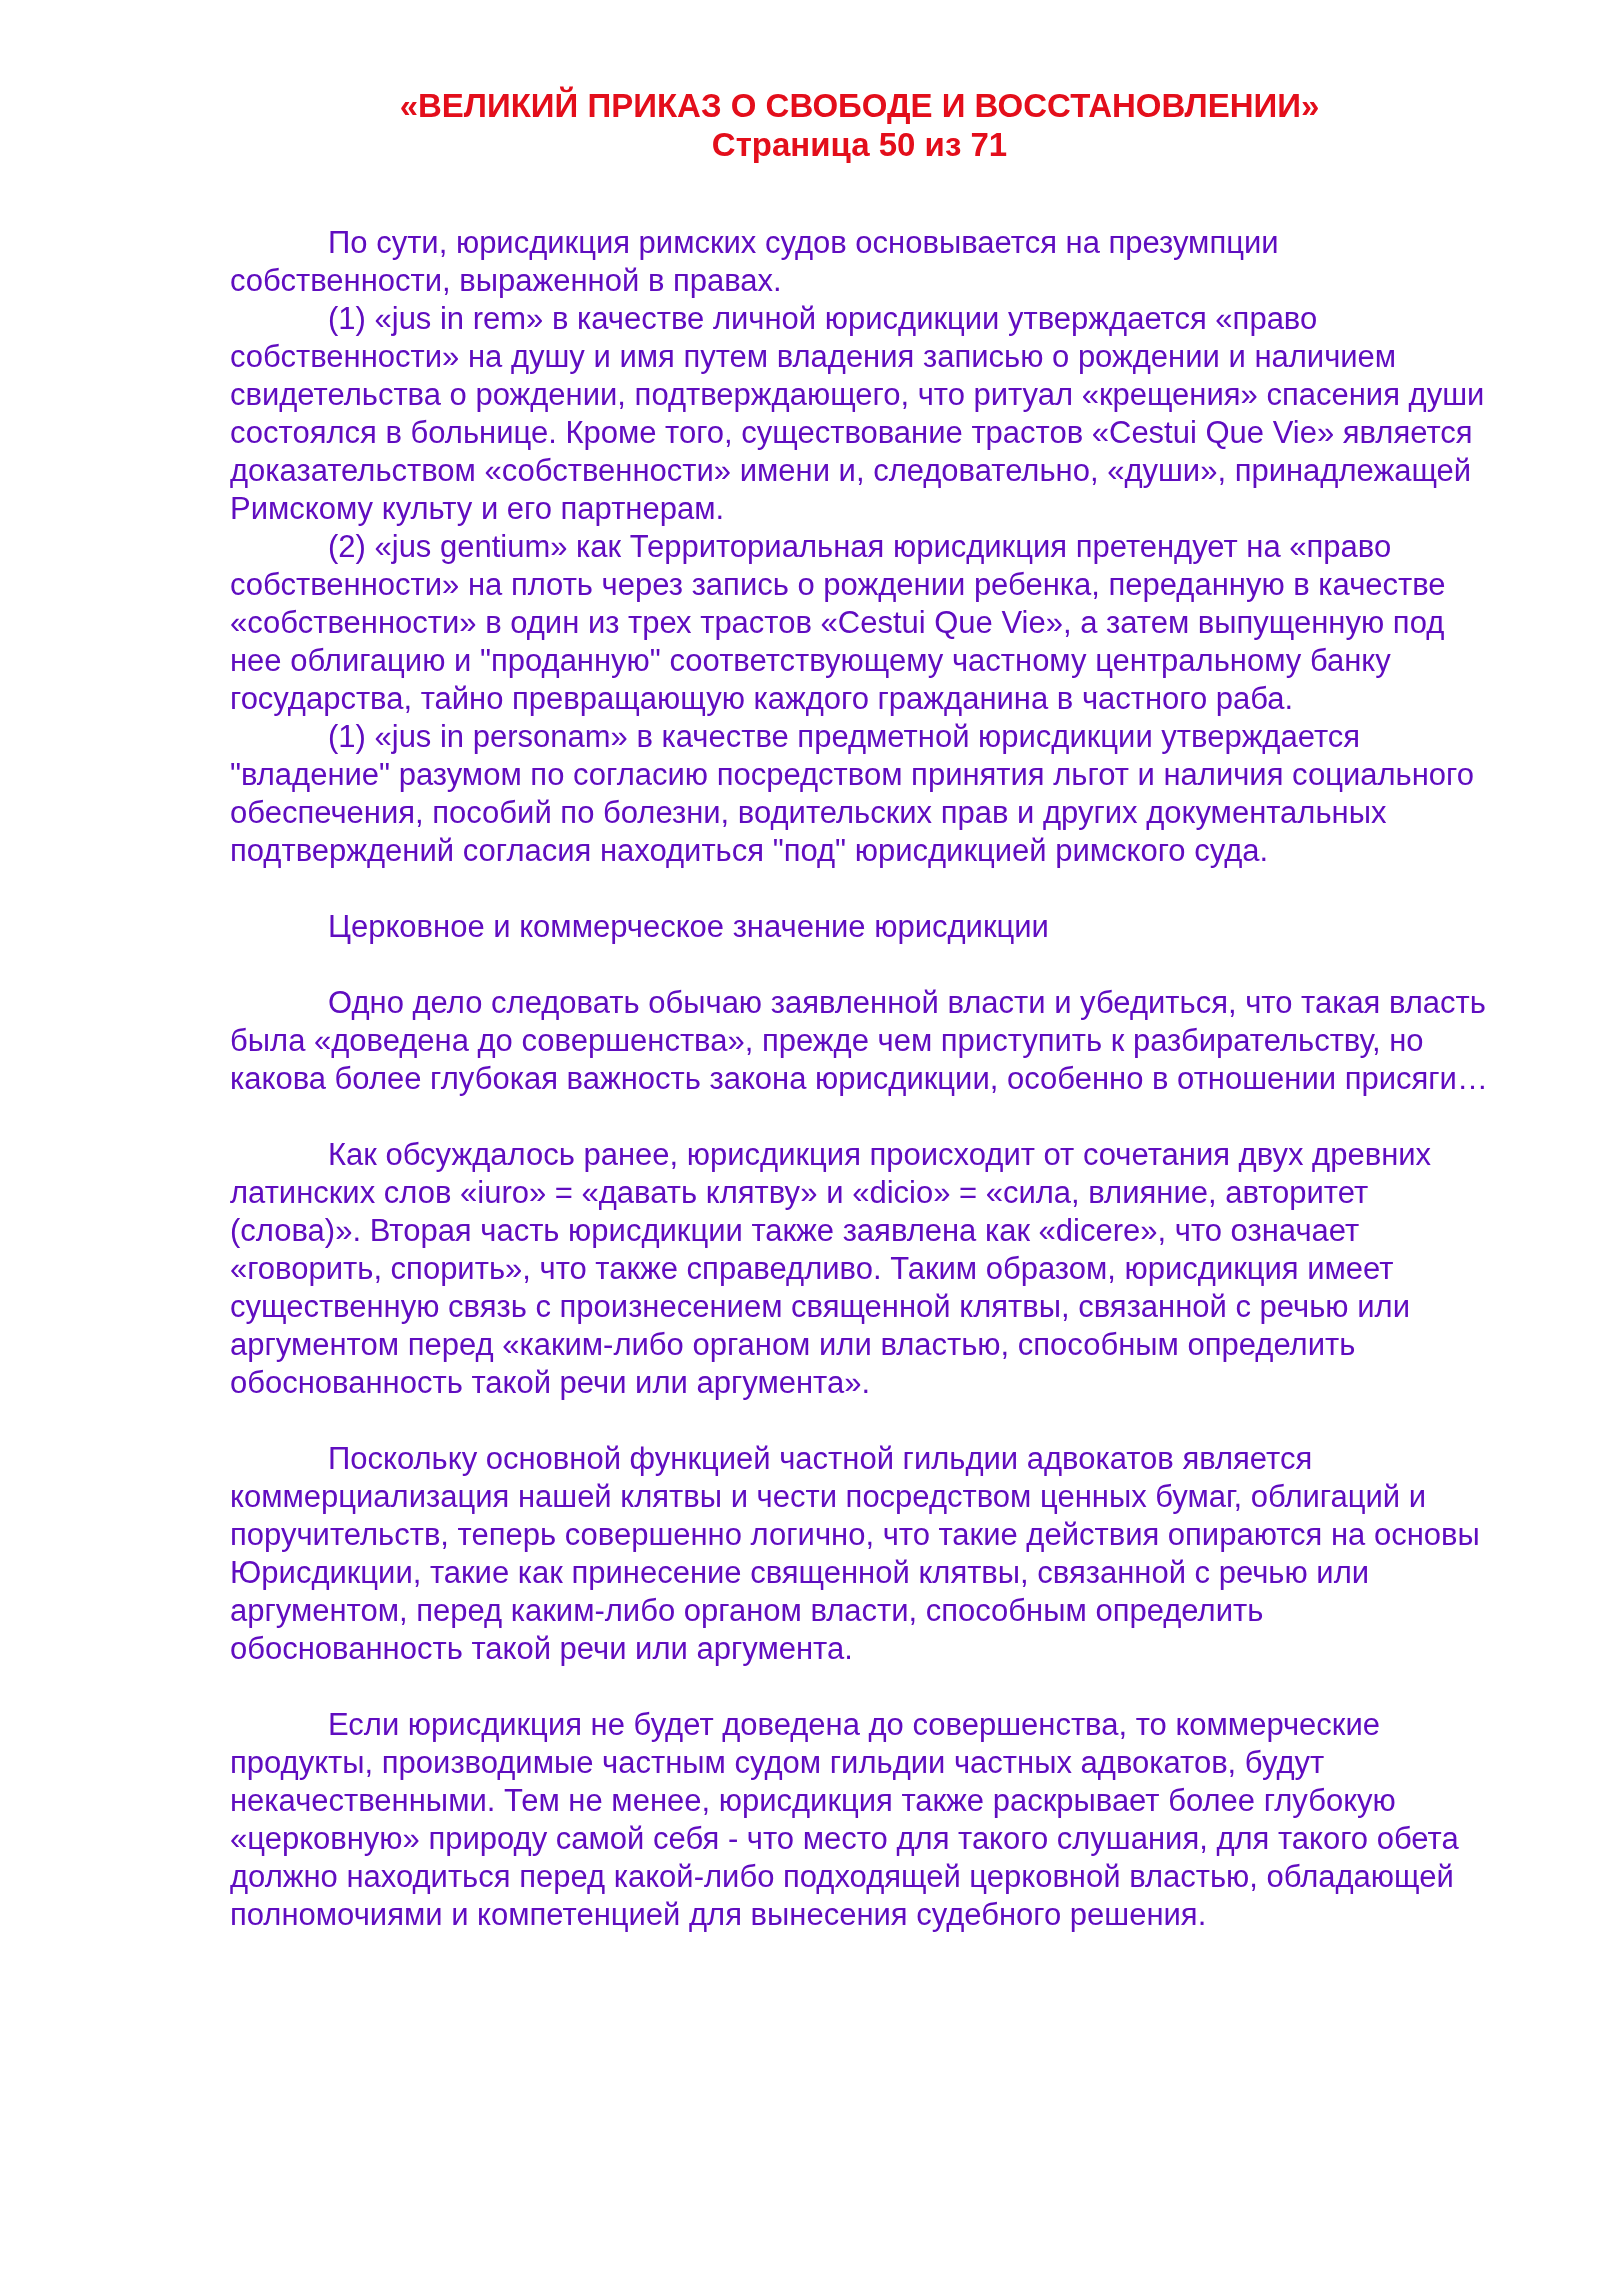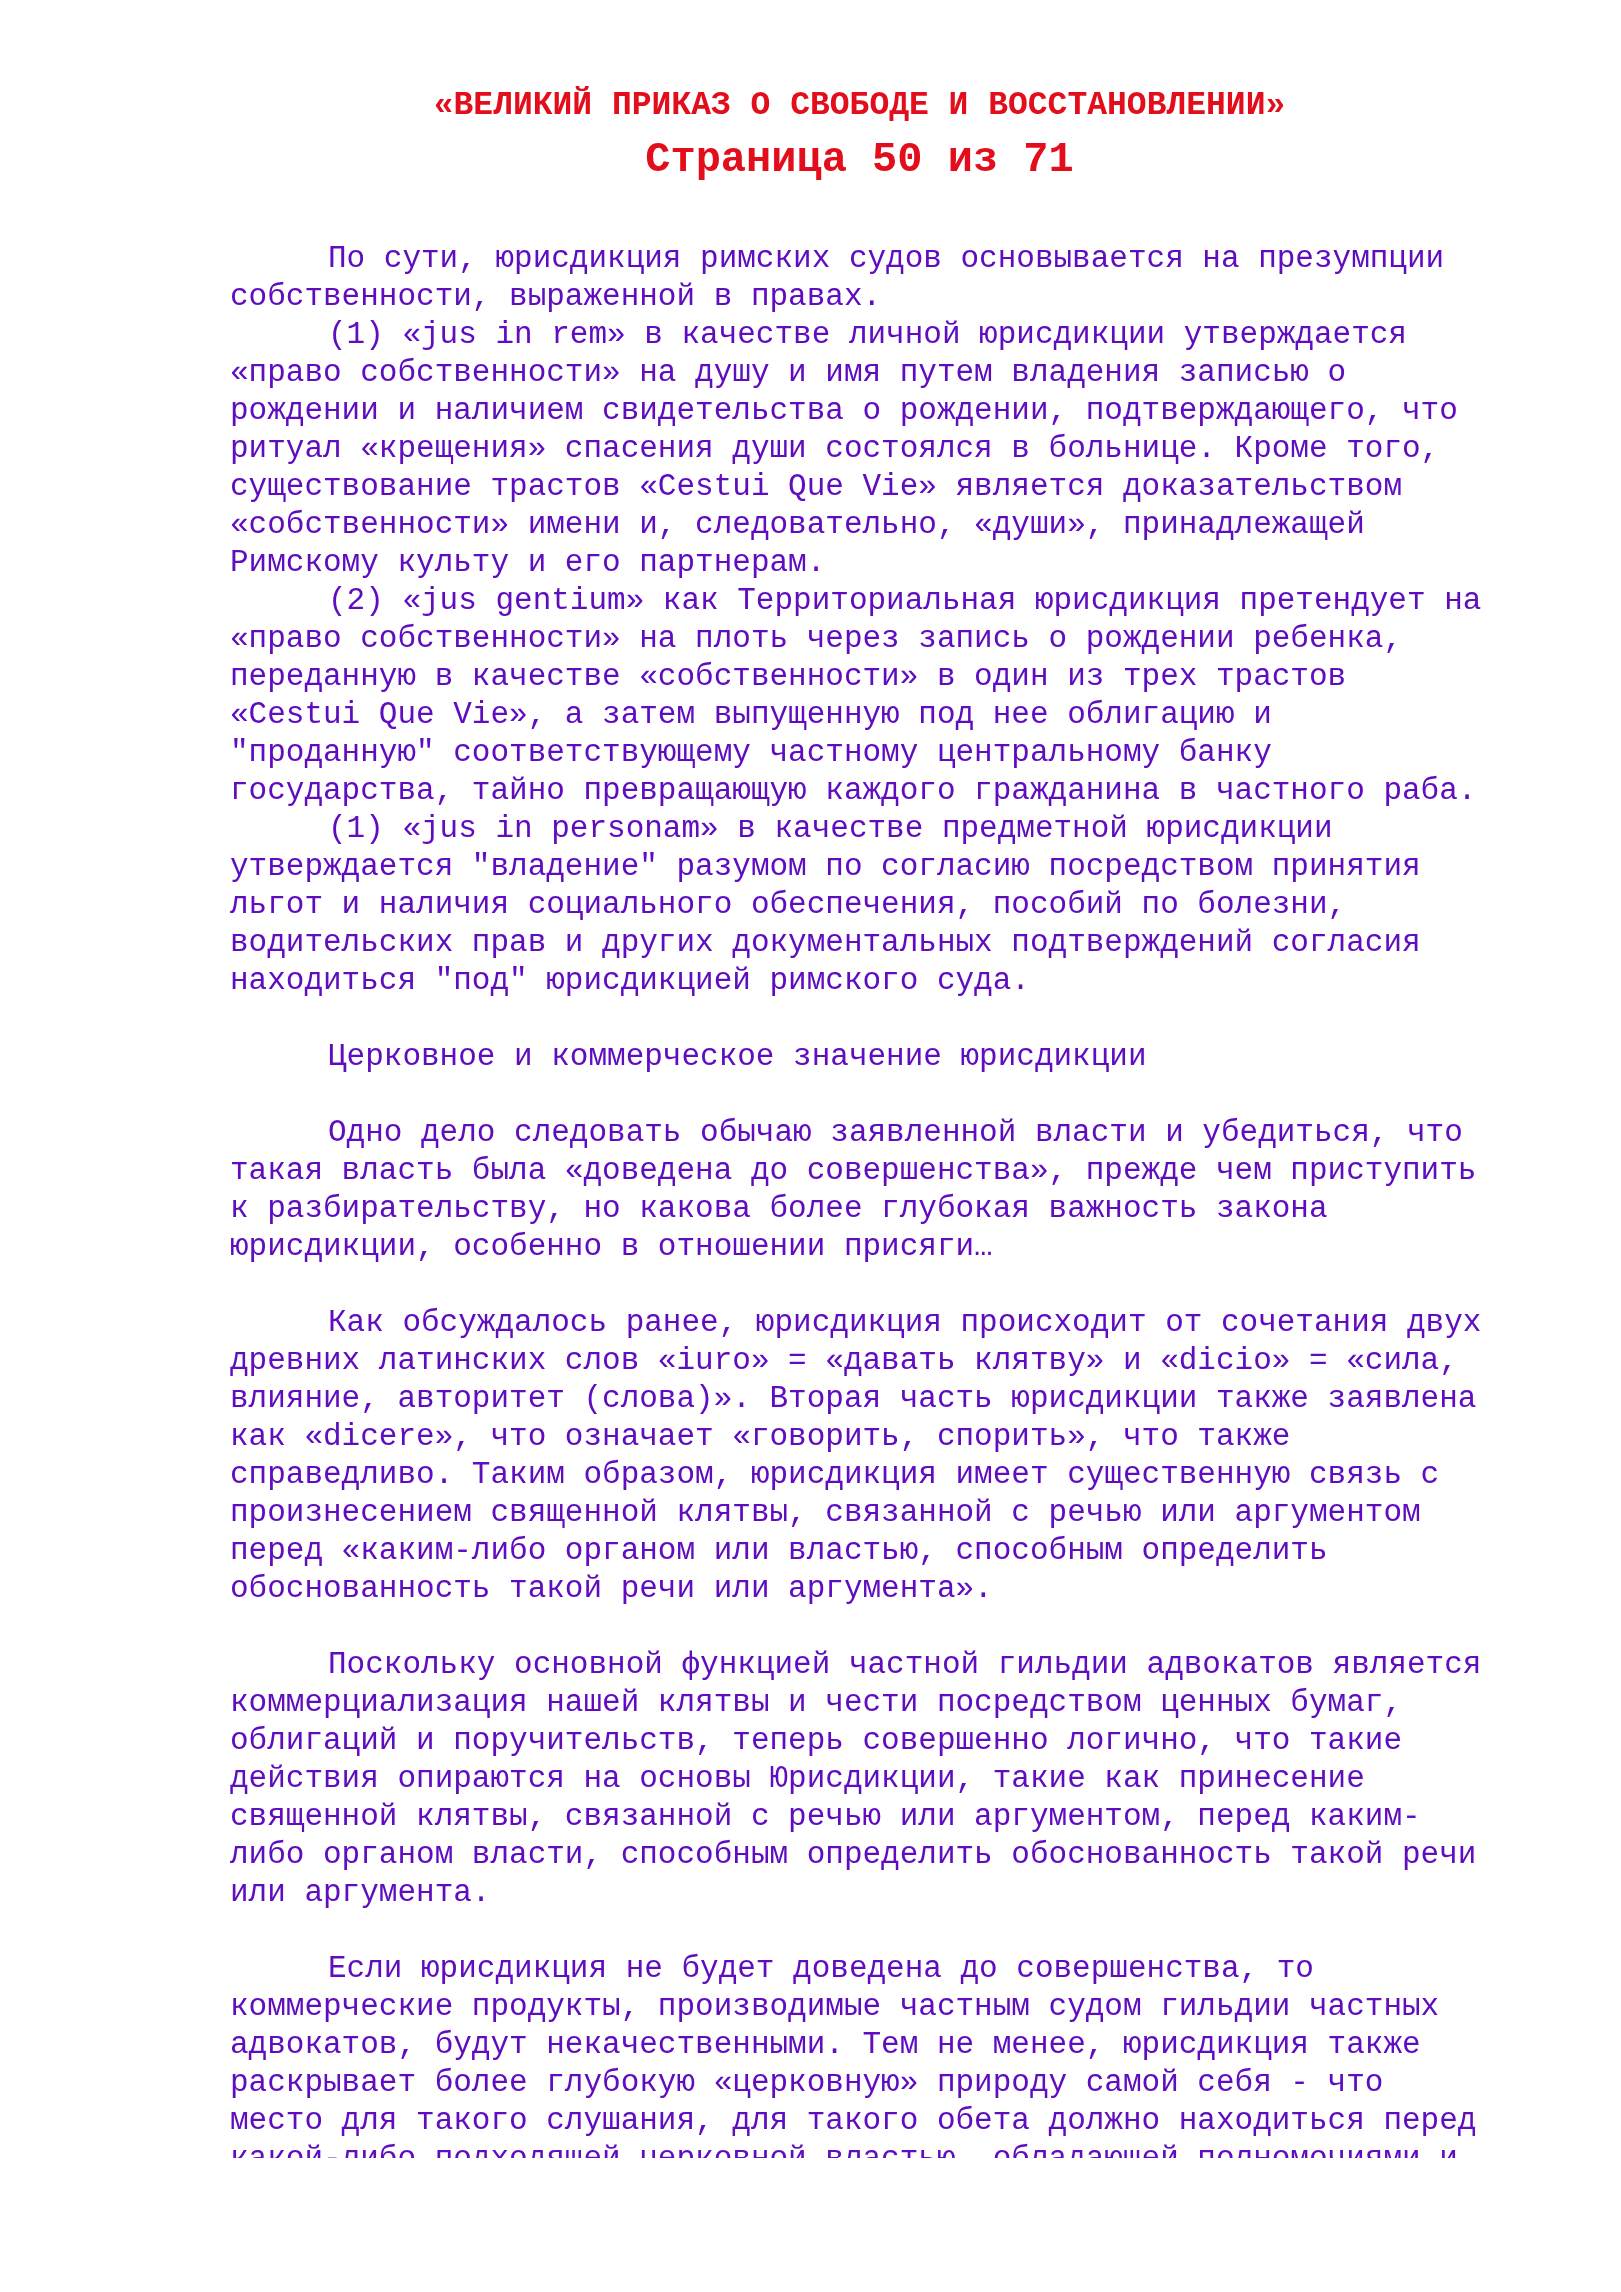--- a/index.html
+++ b/index.html
@@ -6,40 +6,40 @@
     --title-red:#e30e1b;
     --body-purple:#600dc0;
     --page-bg:#ffffff;
   }
   html,body{margin:0;padding:0;background:#ffffff;}
   .page{
     position:relative;
     width:1621px;
     height:2158px;
     background:var(--page-bg);
-    font-family:Liberation Mono, monospace;
+    font-family:Liberation Sans, sans-serif;
     overflow:hidden;
     box-sizing:border-box;
     padding:86px 131px 0 230px;
   }
   .header{
     width:1259px;
     text-align:center;
   }
   .header .title{
     margin:0;
     color:var(--title-red);
     font-size:33px;
     line-height:39px;
     font-weight:bold;
   }
   .header .page-indicator{
-    margin:16px;
+    margin:0;
     color:var(--title-red);
-    font-size:42px;
+    font-size:33px;
     line-height:39px;
     font-weight:bold;
   }
   .body{
     margin-top:60px;
     width:1259px;
   }
   .body p{
     margin:0;
     color:var(--body-purple);

